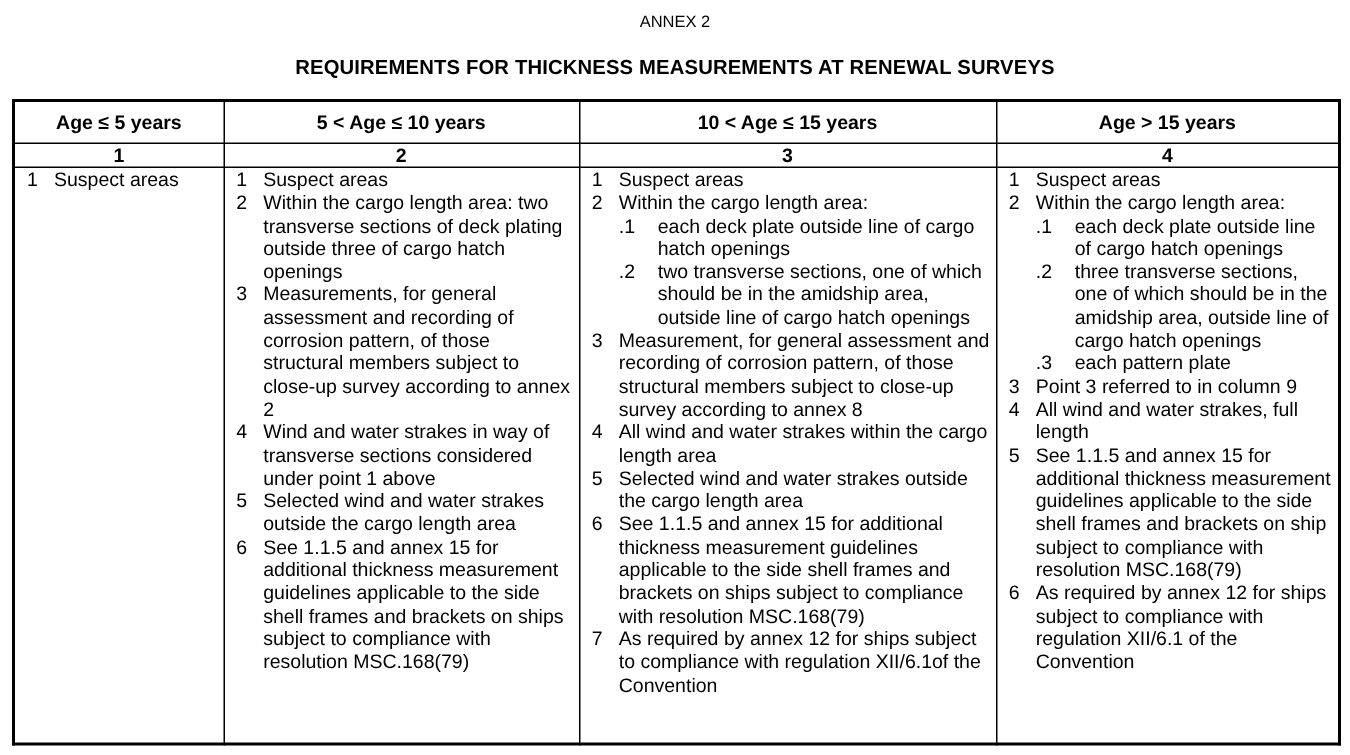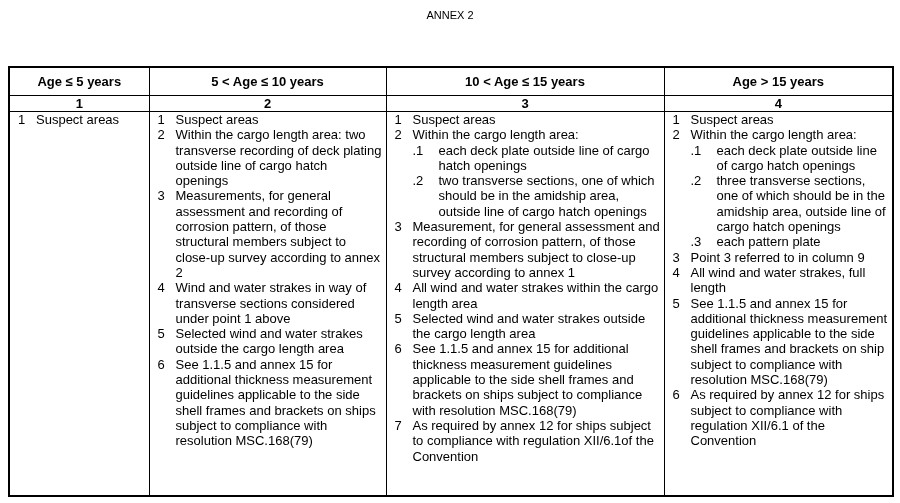--- a/index.html
+++ b/index.html
@@ -72,20 +72,21 @@
   .ibody { flex: 1 1 auto; min-width: 0; padding-right: 2px; }
   .sub { display: flex; align-items: flex-start; }
   .snum { flex: 0 0 26px; }
   .stext { flex: 1 1 auto; min-width: 0; }
 </style>
 </head>
 <body>
 
 <div class="page">
   <div class="annex-heading">ANNEX 2</div>
+  <div class="doc-title">REQUIREMENTS FOR THICKNESS MEASUREMENTS AT RENEWAL SURVEYS</div>
 
   <table class="req-table">
     <colgroup>
       <col style="width:140px">
       <col style="width:237px">
       <col style="width:278px">
       <col style="width:229px">
     </colgroup>
     <thead>
       <tr id="header-row">
@@ -114,21 +115,21 @@
           <td class="body-cell">
             <div class="item">
               <span class="inum">1</span>
               <div class="ibody">
                 <div class="itext">Suspect areas</div>
               </div>
             </div>
             <div class="item">
               <span class="inum">2</span>
               <div class="ibody">
-                <div class="itext">Within the cargo length area: two transverse recording of deck plating outside line of cargo hatch openings</div>
+                <div class="itext">Within the cargo length area: two transverse sections of deck plating outside three of cargo hatch openings</div>
               </div>
             </div>
             <div class="item">
               <span class="inum">3</span>
               <div class="ibody">
                 <div class="itext">Measurements, for general assessment and recording of corrosion pattern, of those structural members subject to close-up survey according to annex 2</div>
               </div>
             </div>
             <div class="item">
               <span class="inum">4</span>
@@ -166,21 +167,21 @@
                 </div>
                 <div class="sub">
                   <span class="snum">.2</span>
                   <div class="stext">two transverse sections, one of which should be in the amidship area, outside line of cargo hatch openings</div>
                 </div>
               </div>
             </div>
             <div class="item">
               <span class="inum">3</span>
               <div class="ibody">
-                <div class="itext">Measurement, for general assessment and recording of corrosion pattern, of those structural members subject to close-up survey according to annex 1</div>
+                <div class="itext">Measurement, for general assessment and recording of corrosion pattern, of those structural members subject to close-up survey according to annex 8</div>
               </div>
             </div>
             <div class="item">
               <span class="inum">4</span>
               <div class="ibody">
                 <div class="itext">All wind and water strakes within the cargo length area</div>
               </div>
             </div>
             <div class="item">
               <span class="inum">5</span>

